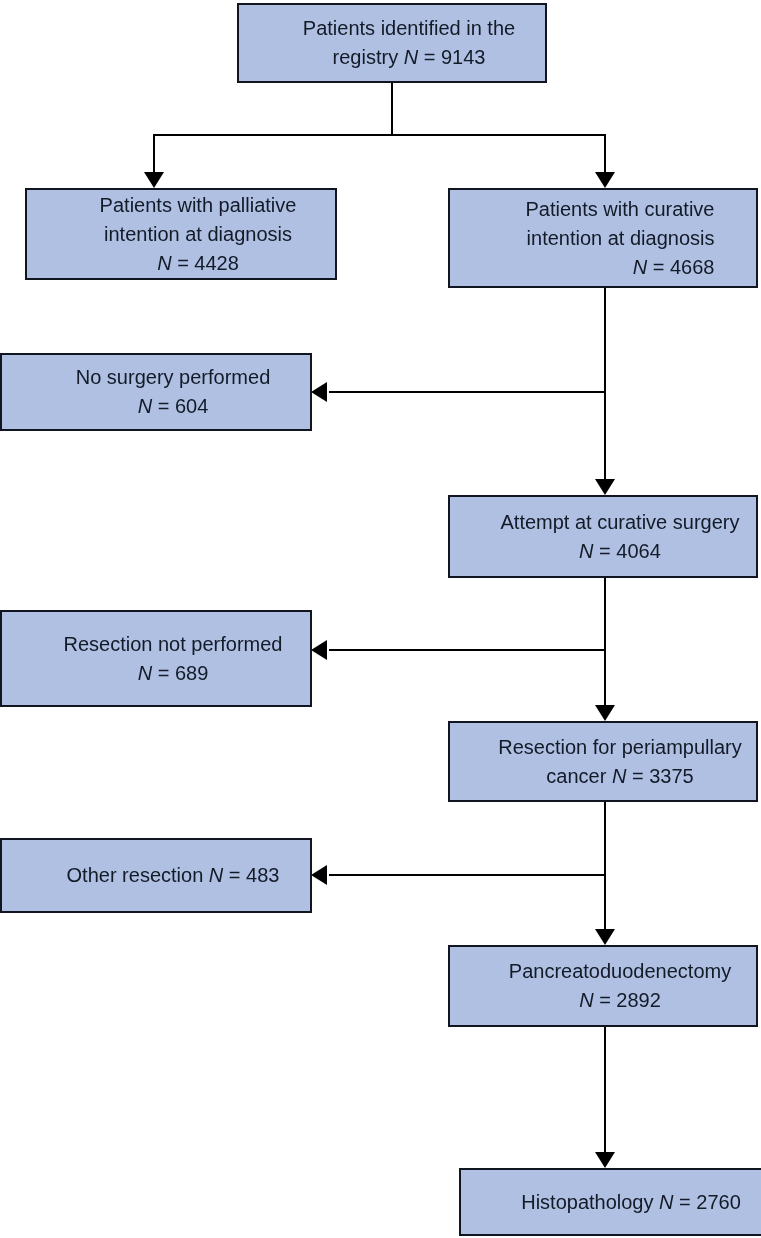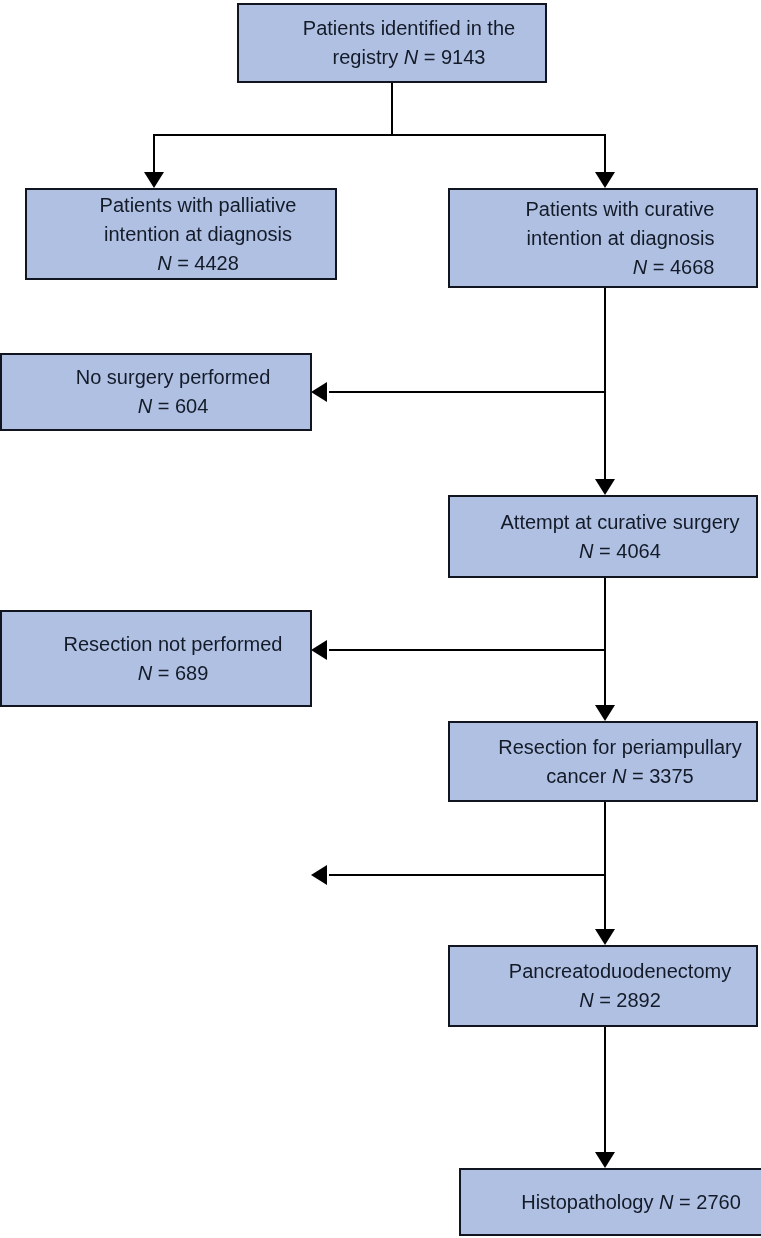--- a/index.html
+++ b/index.html
@@ -111,20 +111,23 @@
   <div class="node" style="left:0px; top:610px; width:312px; height:97px;">
     <div><span class="pre">Resection not performed
 </span><i>N</i><span> = 689</span></div>
   </div>
 
   <div class="node" style="left:448px; top:721px; width:310px; height:81px;">
     <div><span class="pre">Resection for periampullary
 cancer </span><i>N</i><span> = 3375</span></div>
   </div>
 
+  <div class="node" style="left:0px; top:838px; width:312px; height:75px;">
+    <div><span class="pre">Other resection </span><i>N</i><span> = 483</span></div>
+  </div>
 
   <div class="node" style="left:448px; top:945px; width:310px; height:82px;">
     <div><span class="pre">Pancreatoduodenectomy
 </span><i>N</i><span> = 2892</span></div>
   </div>
 
   <div class="node" style="left:448px; top:1168px; width:310px; height:68px;margin-left:11px;">
     <div><span class="pre">Histopathology </span><i>N</i><span> = 2760</span></div>
   </div>
 

